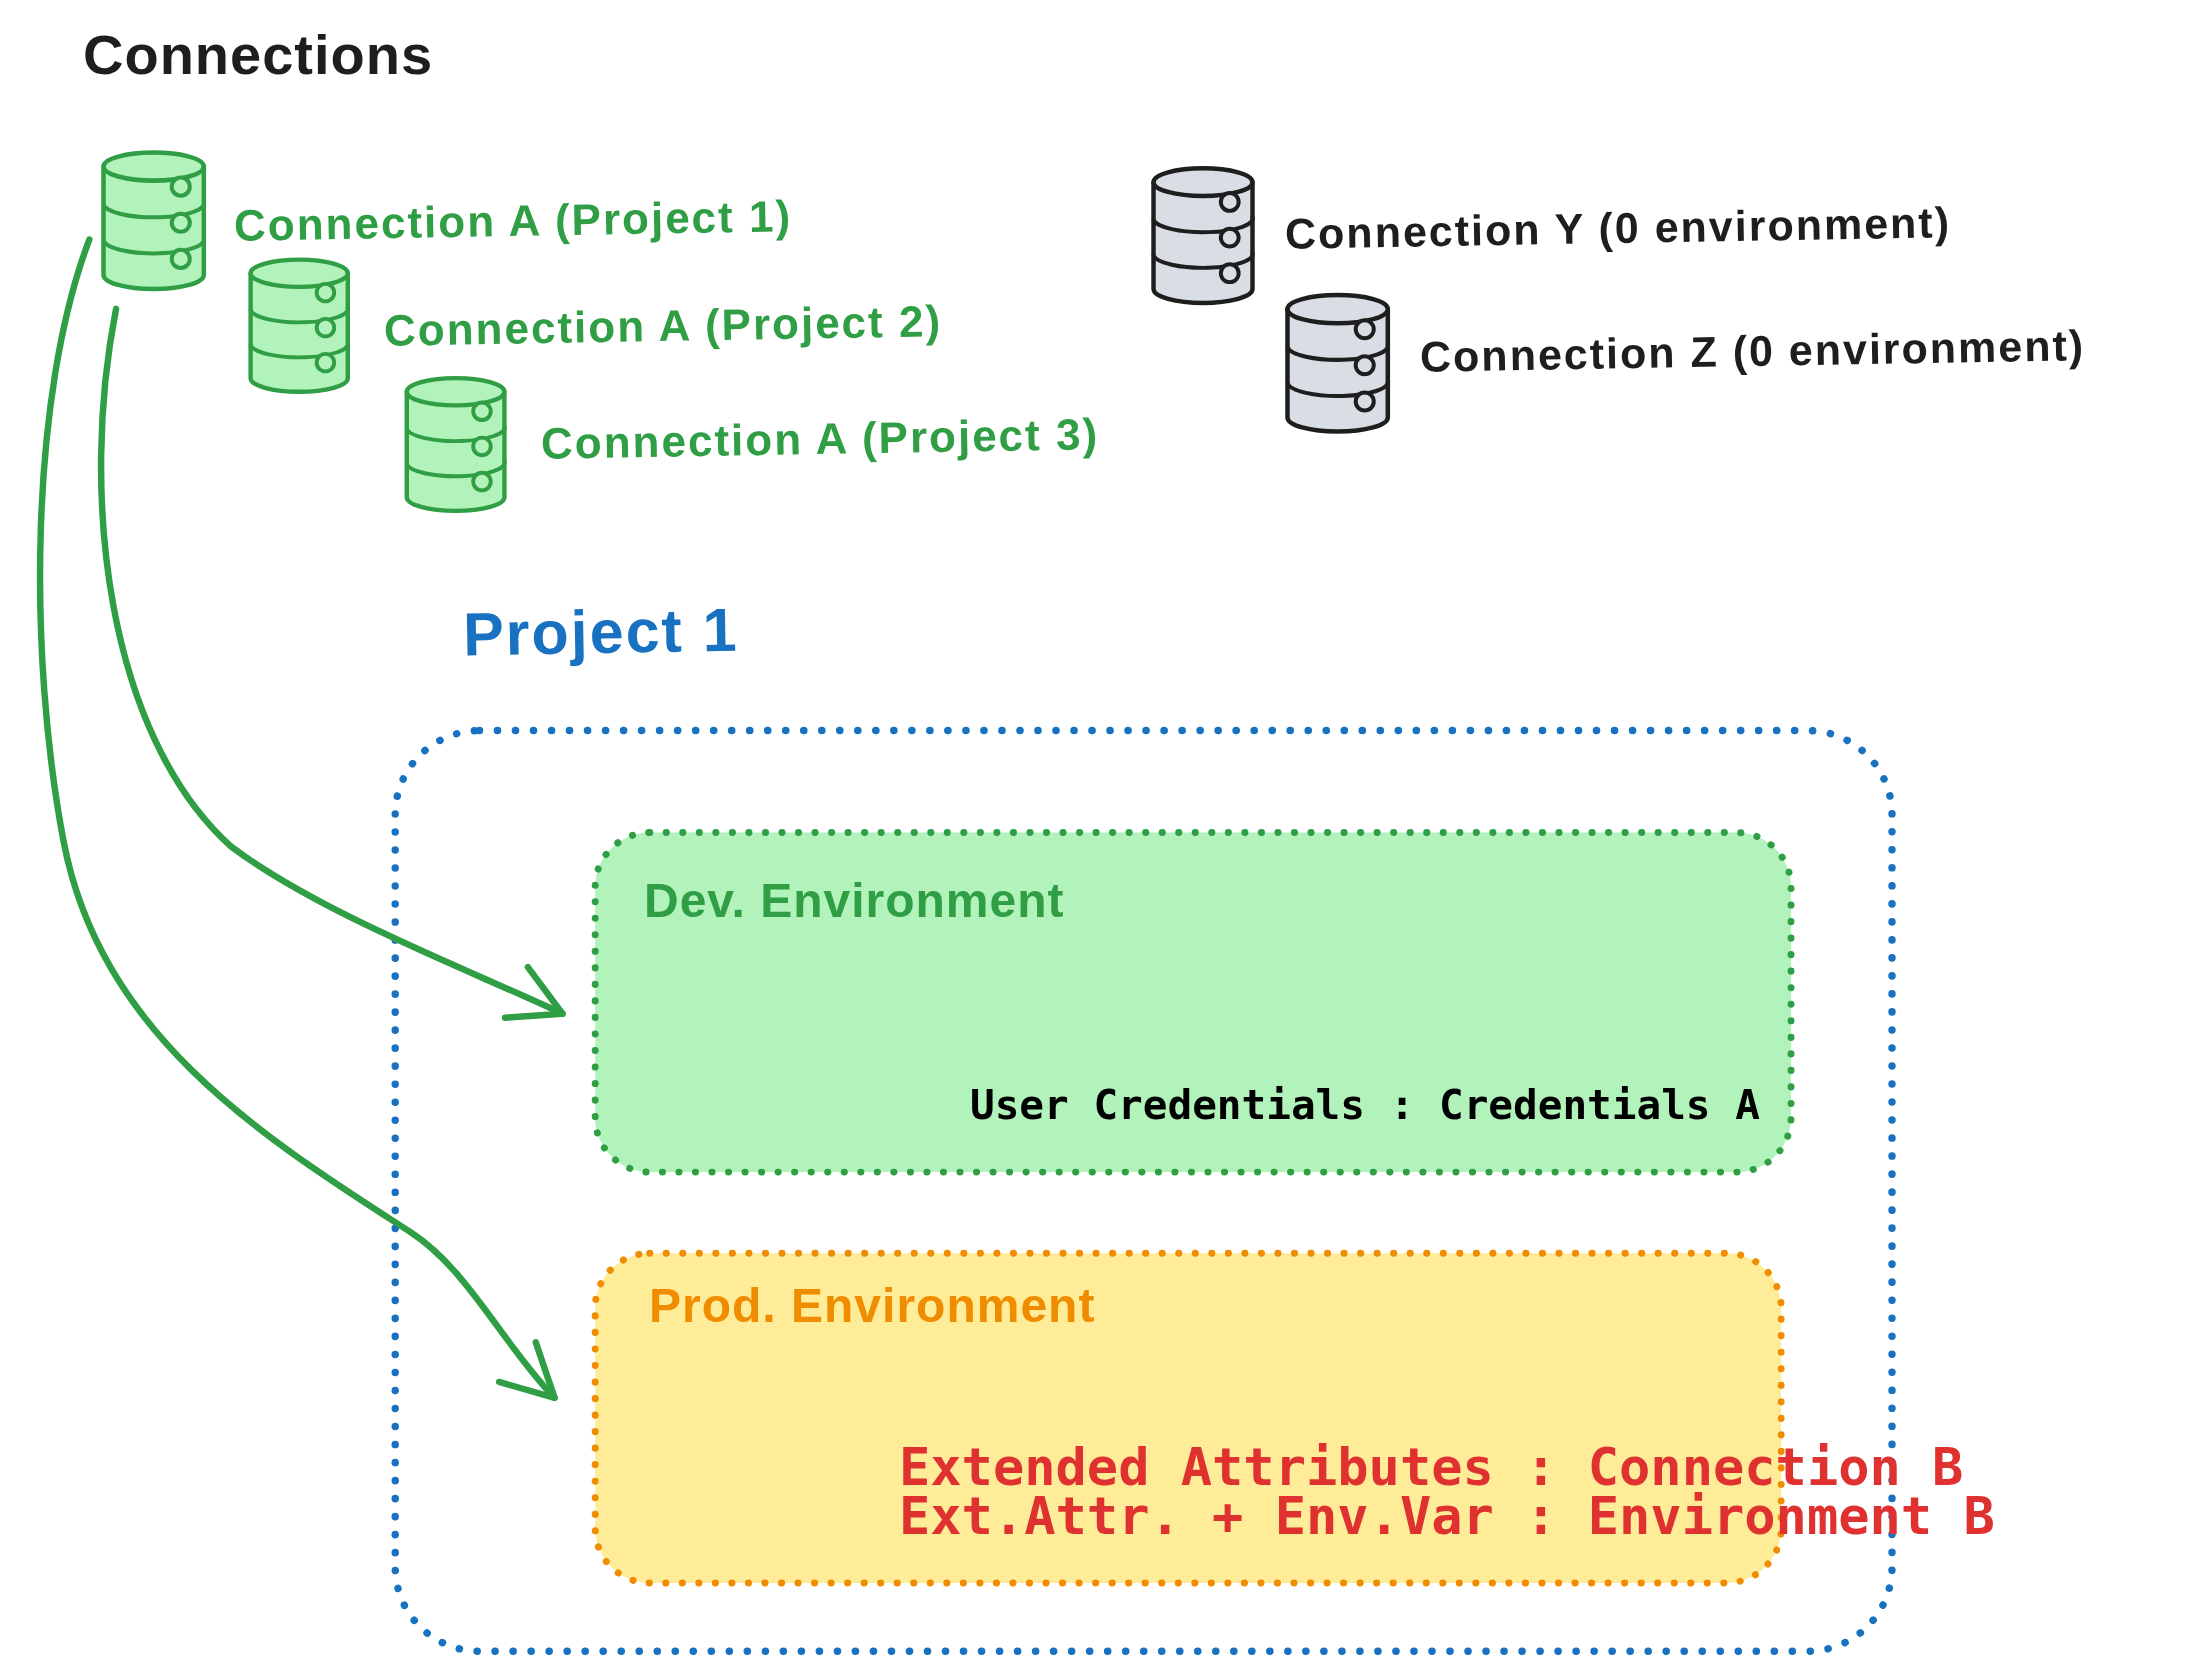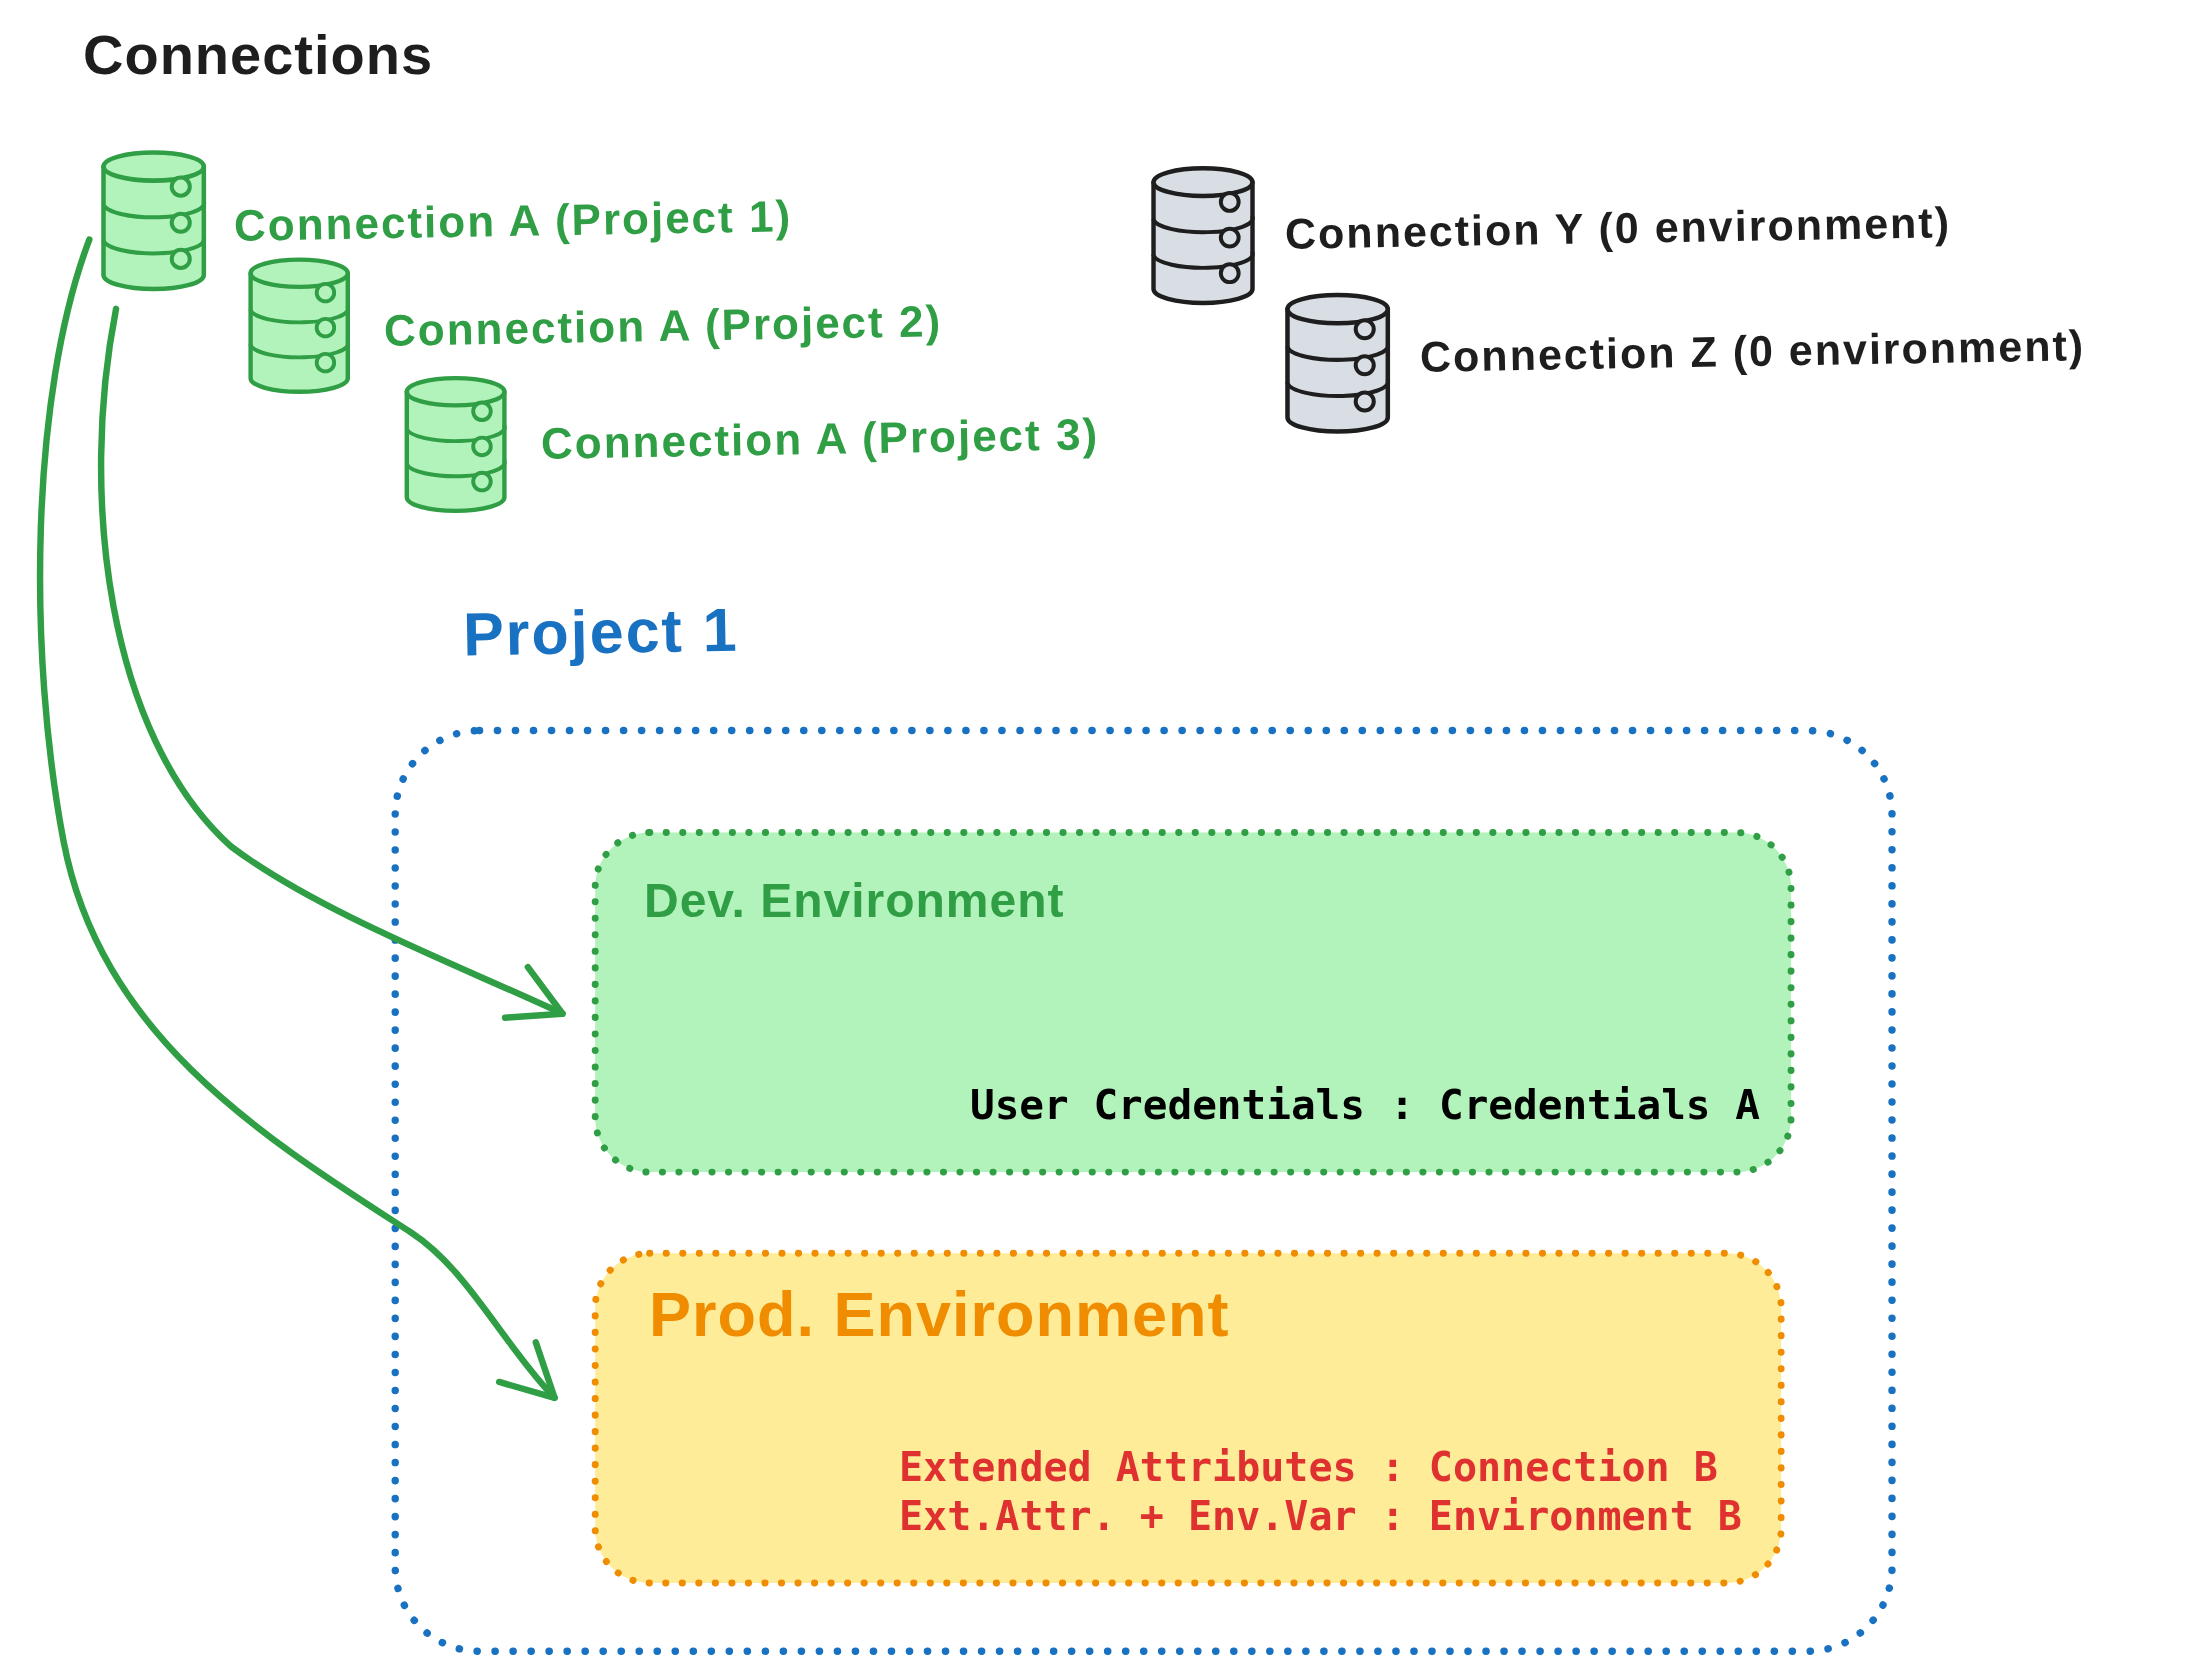--- a/index.html
+++ b/index.html
@@ -31,22 +31,22 @@
   .t-l1      { left:234px; top:196px;  }
   .t-l2      { left:384px; top:301px;  }
   .t-l3      { left:541px; top:414px;  }
   .green-lab { font-size:44px; font-weight:600; color:#2f9e44; letter-spacing:2px; transform:rotate(-1deg); }
   .t-ly      { left:1285px; top:204px; }
   .t-lz      { left:1420px; top:327px; }
   .black-lab { font-size:43px; font-weight:600; color:#1e1e1e; letter-spacing:2px; transform:rotate(-1deg); }
   .t-project { left:463px; top:598px;  font-size:61px; font-weight:700; color:#1971c2; letter-spacing:2px; transform:rotate(-1deg); }
   .t-dev     { left:644px; top:874px;  font-size:48px; font-weight:600; color:#2f9e44; letter-spacing:1px; }
   .t-devcred { left:970px; top:1083px; font-family:"DejaVu Sans Mono", monospace; font-size:41px; font-weight:700; color:#000000; }
-  .t-prod    { left:649px; top:1279px; font-size:63px; font-weight:600; color:#f08c00; letter-spacing:1px; }
-  .t-prodmap { left:899px; top:1443px; font-family:"DejaVu Sans Mono", monospace; font-size:40px; font-weight:700; color:#e03131; line-height:49px; }
+  .t-prod    { left:649px; top:1279px; font-size:48px; font-weight:600; color:#f08c00; letter-spacing:1px; }
+  .t-prodmap { left:899px; top:1443px; font-family:"DejaVu Sans Mono", monospace; font-size:52px; font-weight:700; color:#e03131; line-height:49px; }
 </style>
 </head>
 <body>
 
 <div class="stage">
 
   <svg class="canvas" width="2212" height="1674" viewBox="0 0 2234 1691">
     <defs>
       <symbol id="db-cyl" viewBox="0 0 110 148">
         <path class="cyl-body" d="M5 20 L5 128 A50 14 0 0 0 105 128 L105 20"></path>

